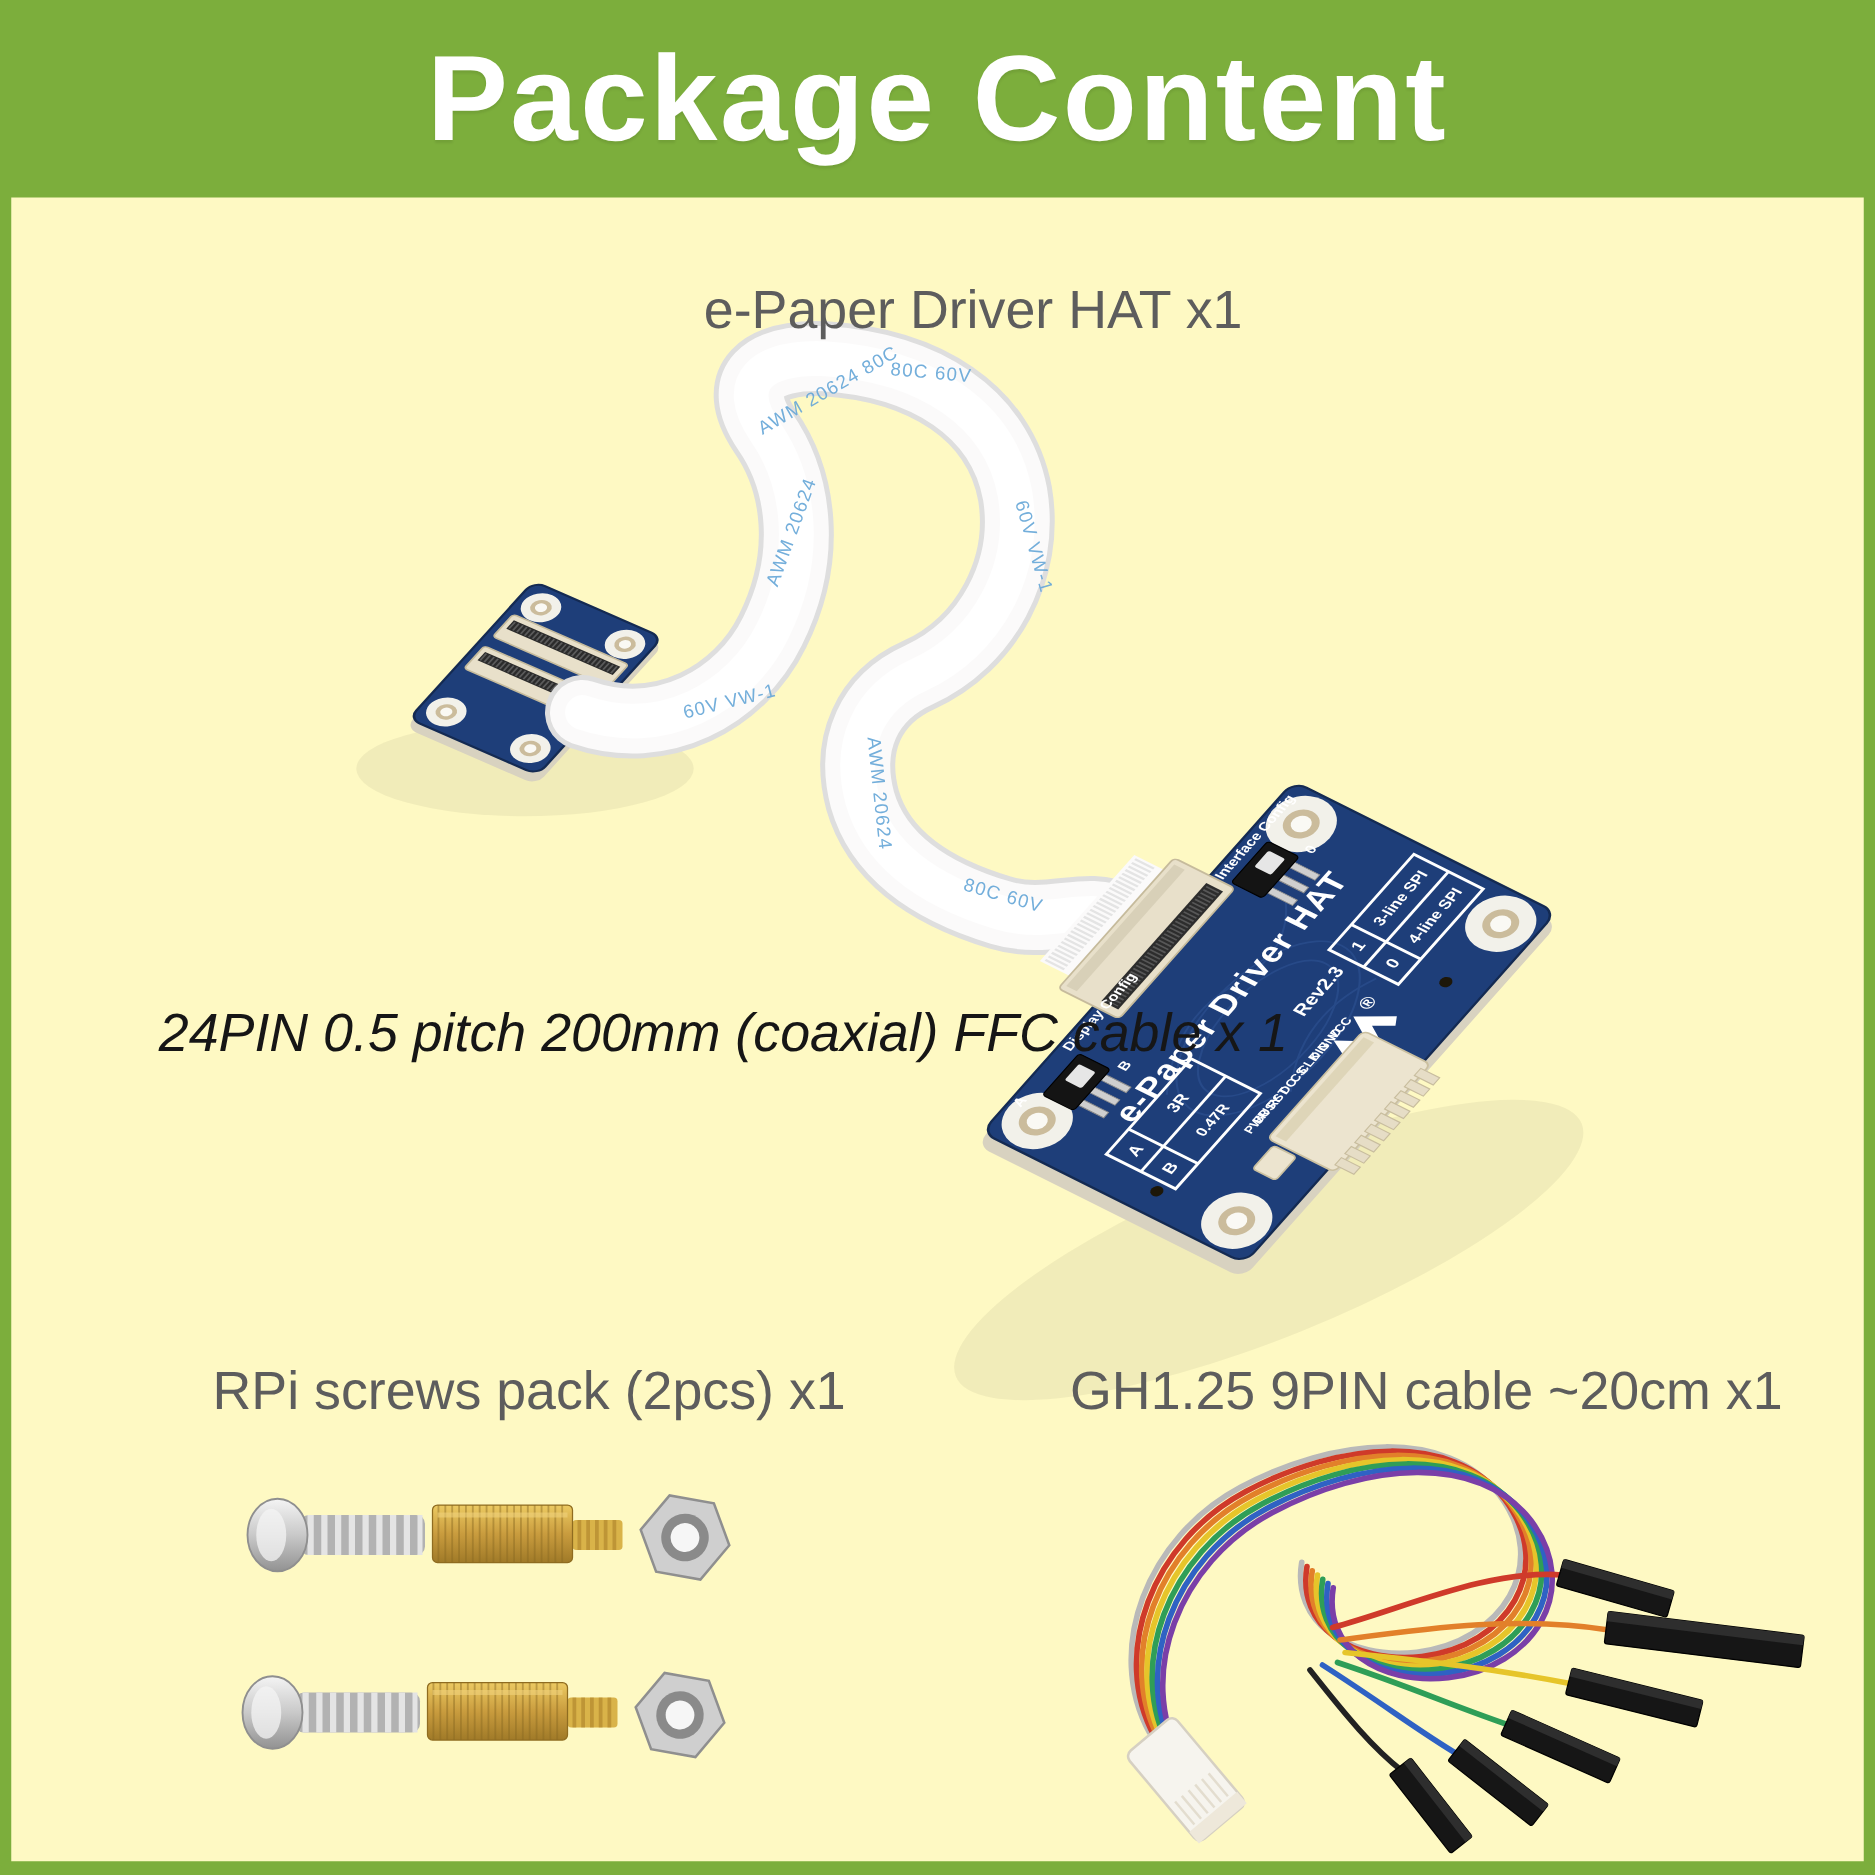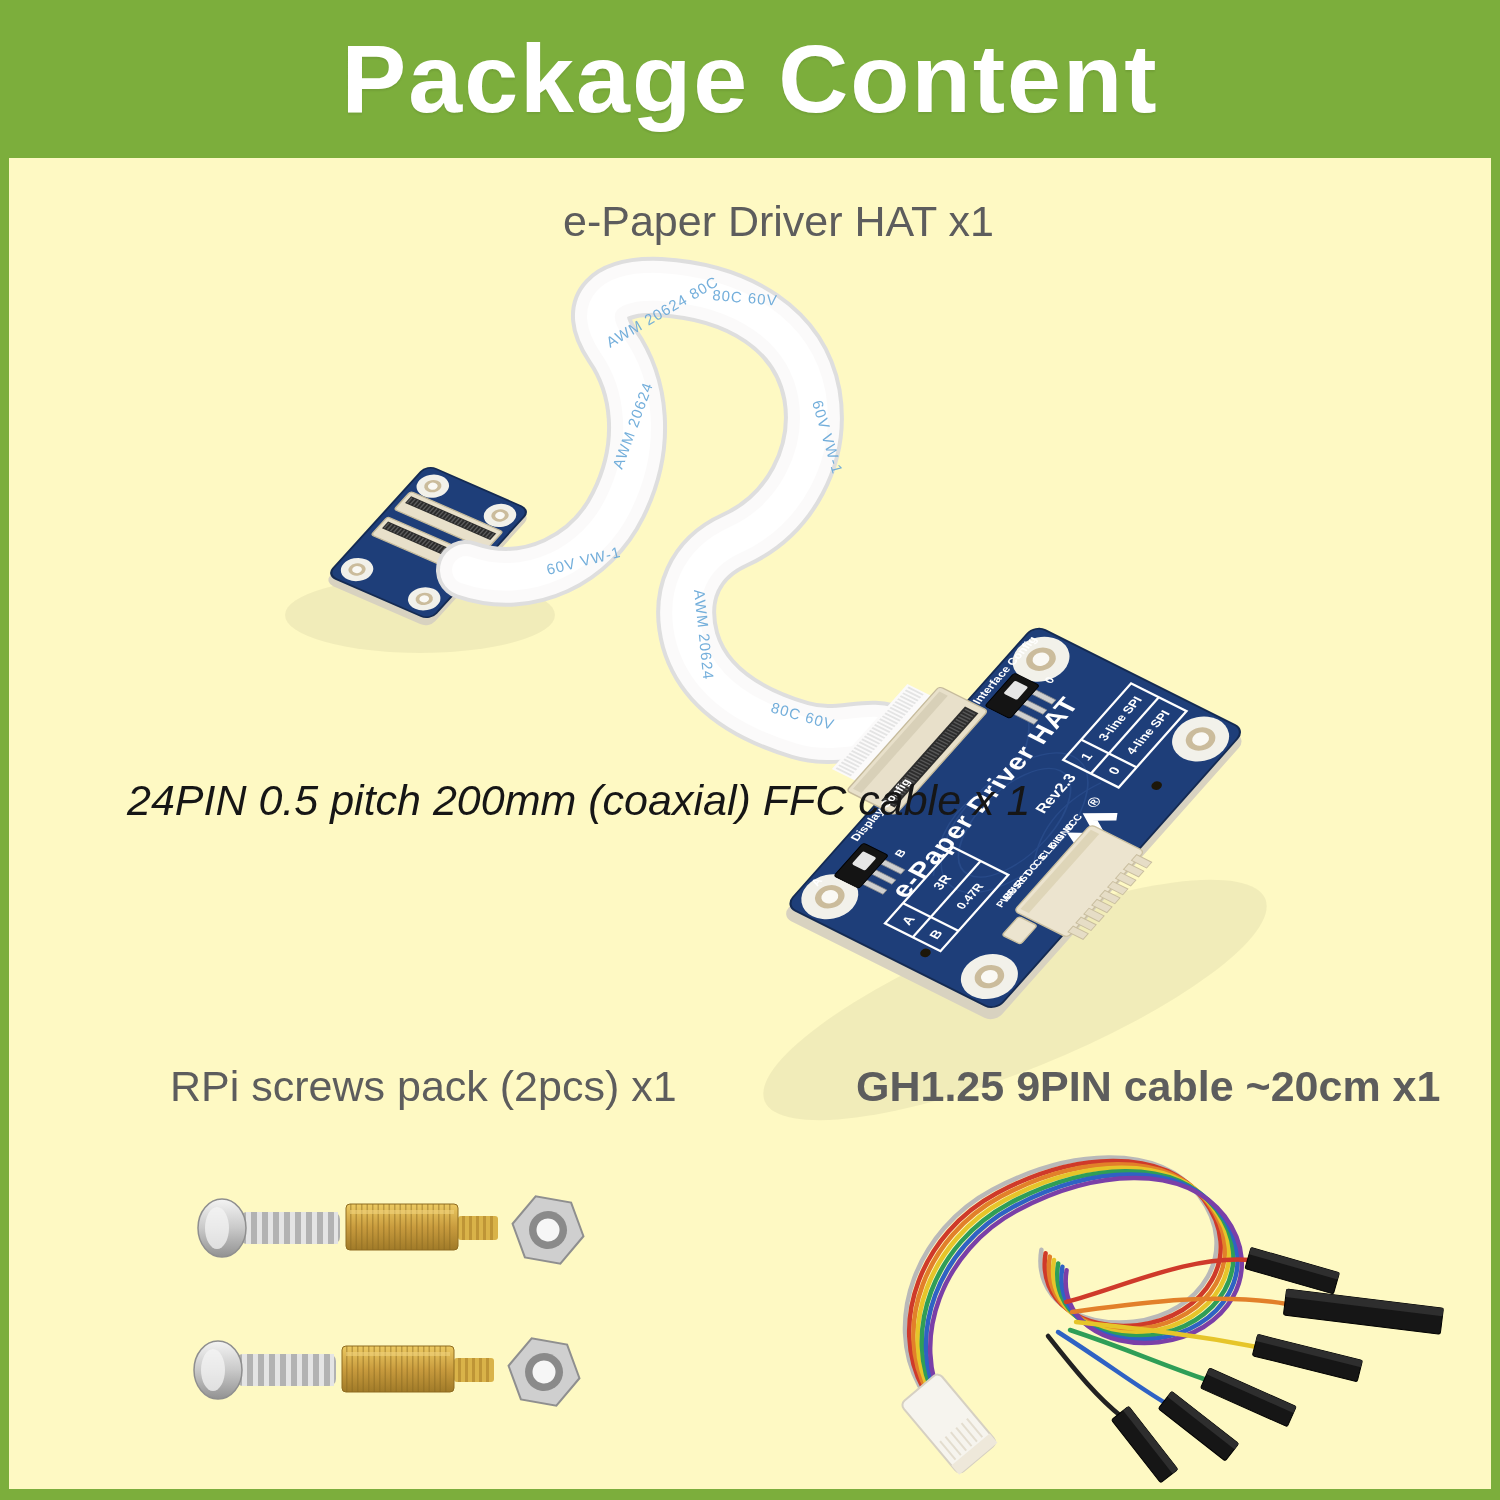--- a/index.html
+++ b/index.html
@@ -4,25 +4,25 @@
 <style>
   html,body{margin:0;padding:0;background:#ffffff;}
   .canvas{position:relative;width:1500px;height:1500px;background:#fef9c3;overflow:hidden;
           font-family:"Liberation Sans",sans-serif;}
   .frame{position:absolute;inset:0;border-left:9px solid #7CAE3C;border-right:9px solid #7CAE3C;
          border-bottom:11px solid #7CAE3C;pointer-events:none;z-index:9;}
   .header{position:absolute;top:0;left:0;right:0;height:158px;background:#7CAE3C;
           display:flex;align-items:center;justify-content:center;z-index:8;}
   .header .title{color:#ffffff;font-size:97px;font-weight:bold;letter-spacing:2px;
           text-shadow:0 2px 2px rgba(0,0,0,0.08);}
-  .item-label{position:absolute;white-space:nowrap;color:#5d5d5d;font-size:43px;z-index:6;}
+  .item-label{position:absolute;white-space:nowrap;color:#5d5d5d;font-size:43px;z-index:6;margin-top:27px;}
   .label-hat{left:563px;top:197px;}
   .label-ffc{left:127px;top:776px;color:#161616;font-style:italic;}
   .label-screws{left:170px;top:1062px;text-align:center;}
-  .label-gh{left:856px;top:1062px;font-weight:bold;}
+  .label-gh{left:856px;top:1062px;}
   svg{position:absolute;left:0;top:0;z-index:2;}
   text.silk{fill:#ffffff;font-weight:bold;font-family:"Liberation Sans",sans-serif;}
   text.mark{fill:#68a8d8;font-family:"Liberation Sans",sans-serif;font-size:15px;letter-spacing:1px;opacity:.92;}
 </style>
 </head>
 <body>
 
 <div class="canvas">
 
   <div class="header">

